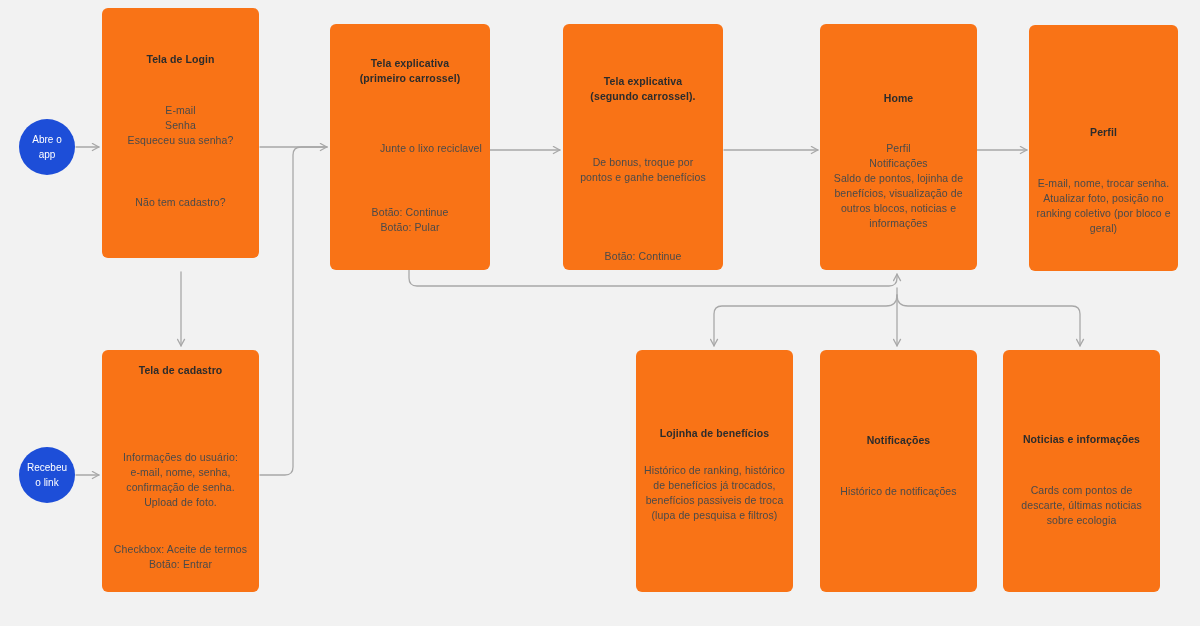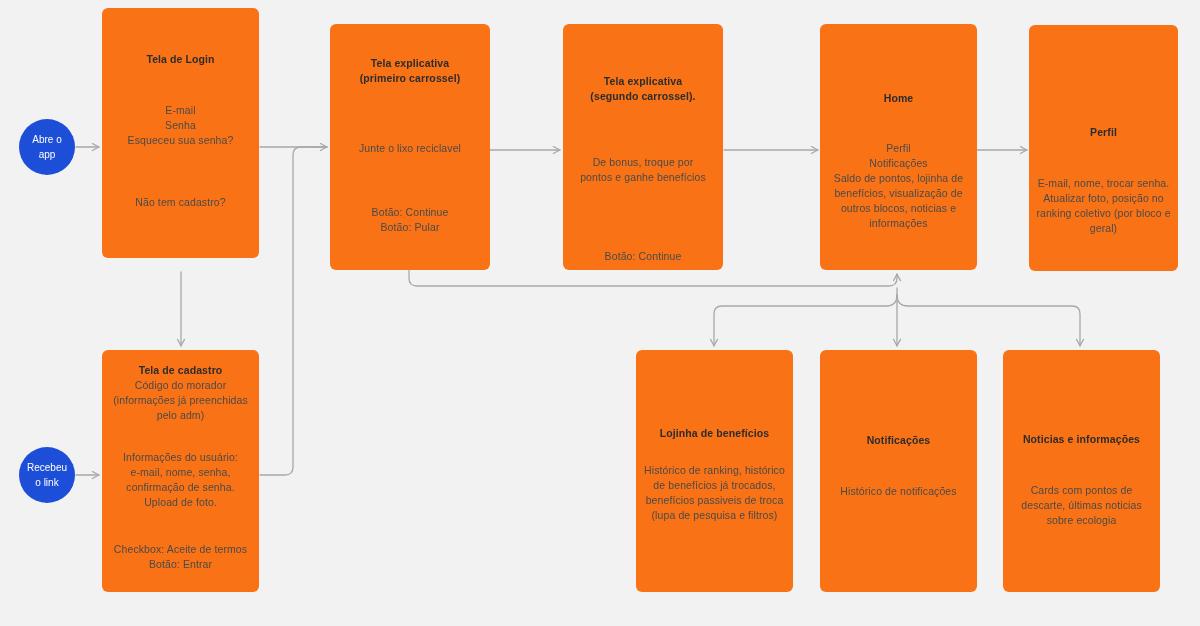--- a/index.html
+++ b/index.html
@@ -107,21 +107,21 @@
   <div class="card" style="left:102px;top:8px;width:157px;height:250px;">
     <div class="ctitle" style="top:44px;">Tela de Login</div>
     <div class="cbody" style="top:95px;">E-mail
 Senha
 Esqueceu sua senha?</div>
     <div class="cbody" style="top:187px;">Não tem cadastro?</div>
   </div>
 
   <div class="card" style="left:330px;top:24px;width:160px;height:246px;">
     <div class="ctitle" style="top:32px;left:18px;right:18px;">Tela explicativa (primeiro carrossel)</div>
-    <div class="cbody" style="top:117px;">Junte o lixo reciclavel</div>
+    <div class="cbody" style="top:117px;text-align:right;">Junte o lixo reciclavel</div>
     <div class="cbody" style="top:181px;">Botão: Continue
 Botão: Pular</div>
   </div>
 
   <div class="card" style="left:563px;top:24px;width:160px;height:246px;">
     <div class="ctitle" style="top:50px;left:18px;right:18px;">Tela explicativa (segundo carrossel).</div>
     <div class="cbody" style="top:131px;left:14px;right:14px;">De bonus, troque por pontos e ganhe benefícios</div>
     <div class="cbody" style="top:225px;">Botão: Continue</div>
   </div>
 
@@ -132,21 +132,20 @@
 Saldo de pontos, lojinha de benefícios, visualização de outros blocos, noticias e informações</div>
   </div>
 
   <div class="card" style="left:1029px;top:25px;width:149px;height:246px;">
     <div class="ctitle" style="top:100px;">Perfil</div>
     <div class="cbody" style="top:151px;left:7px;right:7px;">E-mail, nome, trocar senha. Atualizar foto, posição no ranking coletivo (por bloco e geral)</div>
   </div>
 
   <div class="card" style="left:102px;top:350px;width:157px;height:242px;">
     <div class="ctitle" style="top:13px;">Tela de cadastro</div>
-    <div class="cbody" style="top:28px;left:3px;right:3px;">Código do morador (informações já preenchidas pelo adm)</div>
     <div class="cbody" style="top:100px;">Informações do usuário:
 e-mail, nome, senha,
 confirmação de senha.
 Upload de foto.</div>
     <div class="cbody" style="top:192px;left:4px;right:4px;">Checkbox: Aceite de termos
 Botão: Entrar</div>
   </div>
 
   <div class="card" style="left:636px;top:350px;width:157px;height:242px;">
     <div class="ctitle" style="top:76px;">Lojinha de benefícios</div>

